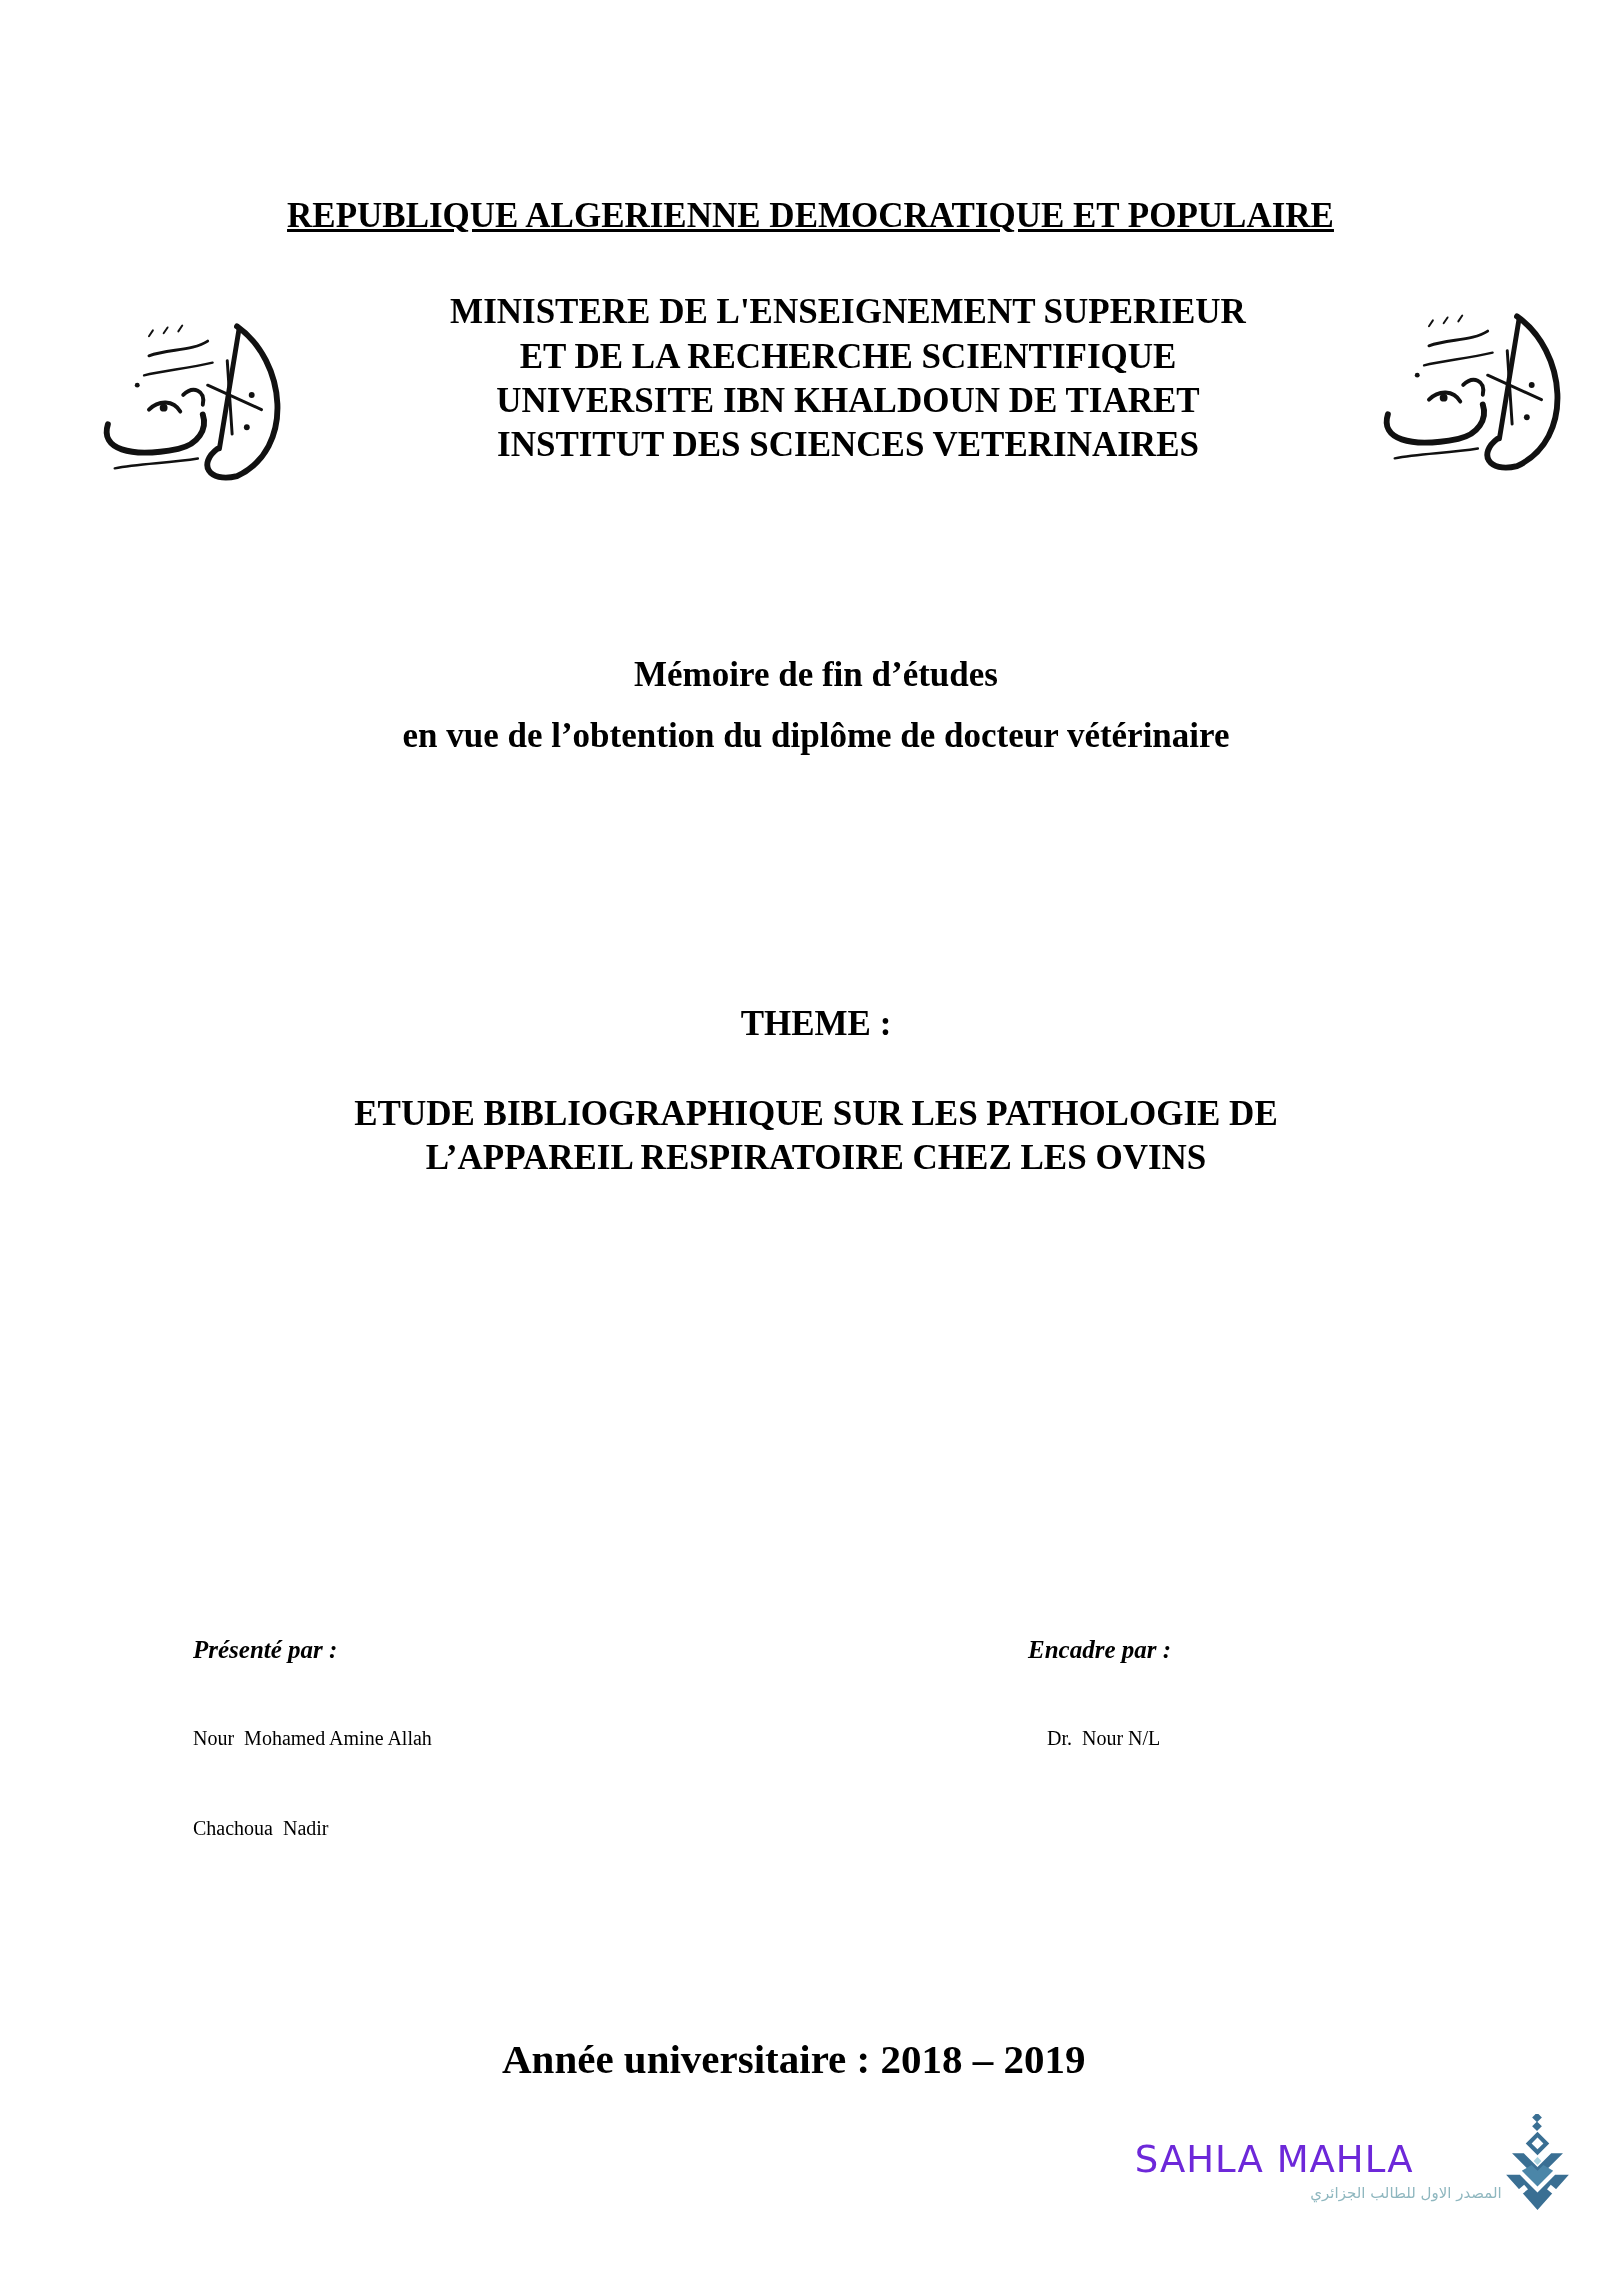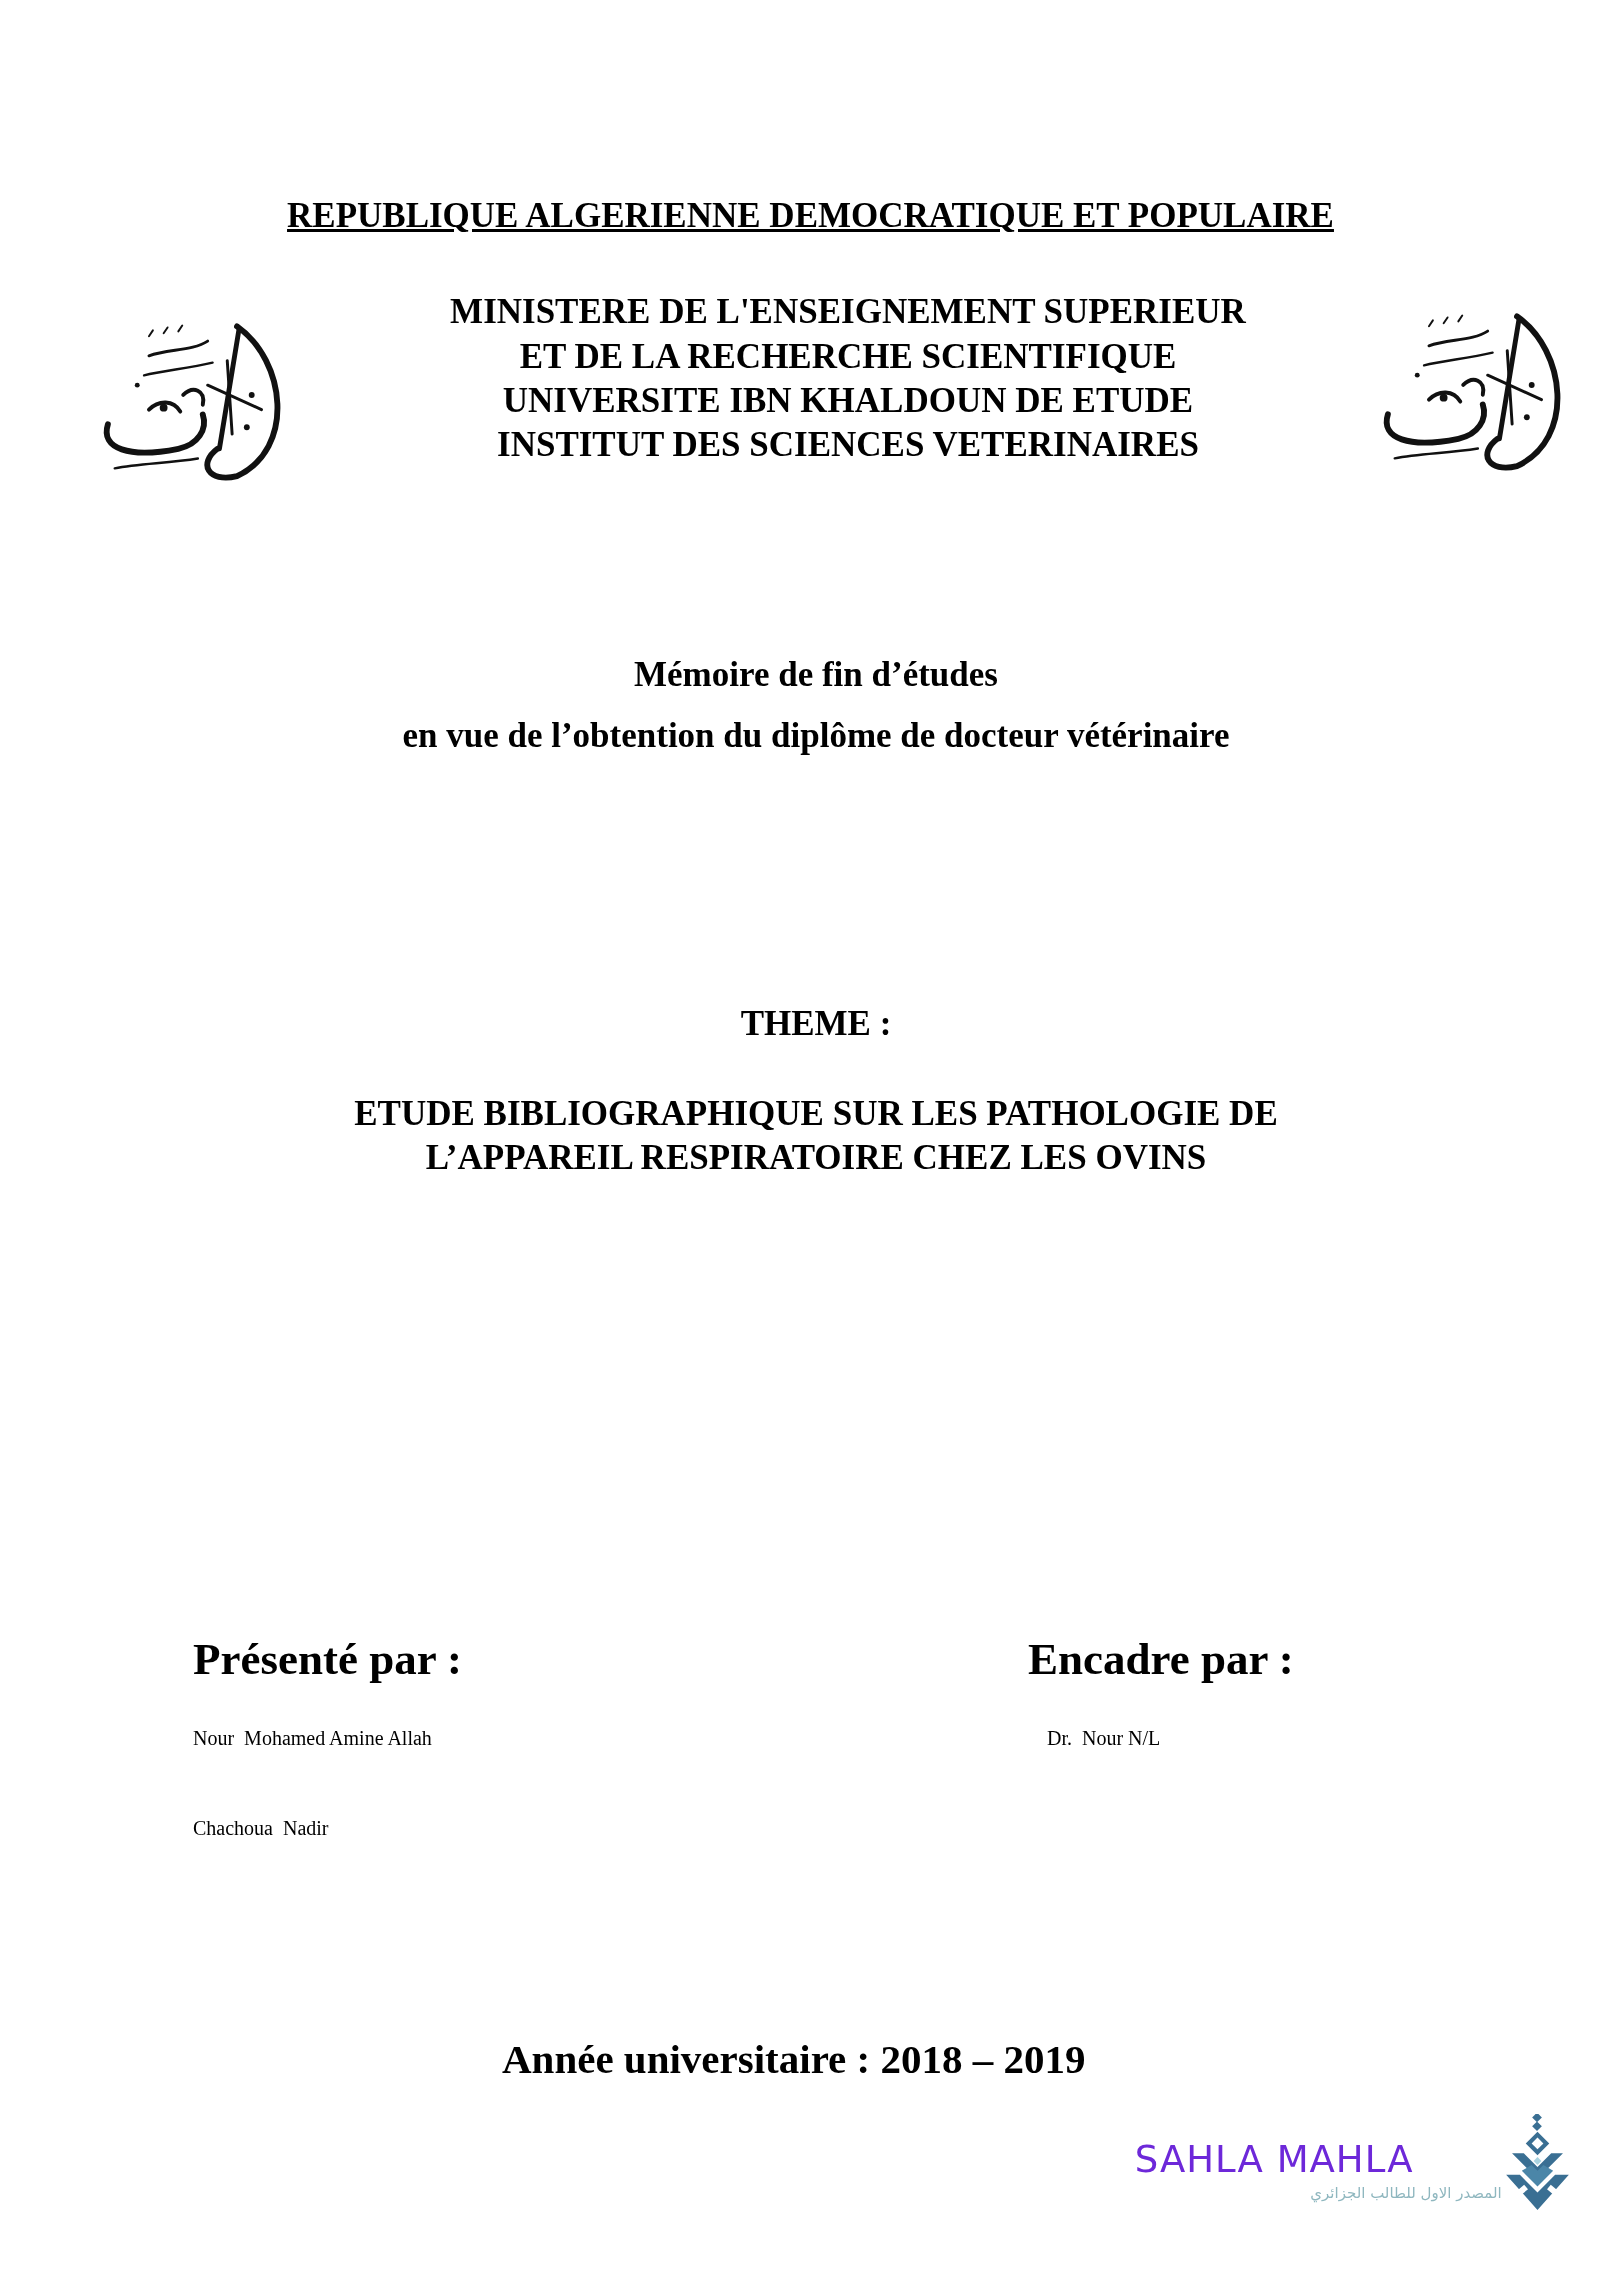--- a/index.html
+++ b/index.html
@@ -49,24 +49,25 @@
 
     
     #theme-label { top: 1006px; font-size: 35px; font-weight: bold; left: 0; width: 1632px; }
     .theme-title { font-size: 35px; font-weight: bold; left: 0; width: 1632px; }
     #title-1 { top: 1096px; }
     #title-2 { top: 1140px; }
 
     
     .label-bold {
       position: absolute;
-      font-size: 45px;
+      font-size: 25px;
       font-weight: bold;
       line-height: 1;
       white-space: nowrap;
+      font-style: italic;
     }
     .name {
       position: absolute;
       font-size: 20px;
       line-height: 1;
       white-space: pre;
     }
     #presented-label { left: 193px; top: 1637px; }
     #supervised-label { left: 1028px; top: 1637px; }
     #student-1 { left: 193px; top: 1728px; }
@@ -116,21 +117,21 @@
       height: 98px;
     }
   </style>
 </head>
 <body>
 
 <div id="republic" class="center-line">REPUBLIQUE ALGERIENNE DEMOCRATIQUE ET POPULAIRE</div>
 
 <div id="min-1" class="center-line ministry">MINISTERE DE L'ENSEIGNEMENT SUPERIEUR</div>
 <div id="min-2" class="center-line ministry">ET DE LA RECHERCHE SCIENTIFIQUE</div>
-<div id="min-3" class="center-line ministry">UNIVERSITE IBN KHALDOUN DE ETUDE</div>
+<div id="min-3" class="center-line ministry">UNIVERSITE IBN KHALDOUN DE TIARET</div>
 <div id="min-4" class="center-line ministry">INSTITUT DES SCIENCES VETERINAIRES</div>
 
 <div id="logo-left" class="logo">
   <svg width="206" height="181" viewBox="0 0 210 185">
     <g fill="none" stroke="#111" stroke-linecap="round">
       <path d="M150 25 C 200 60, 210 150, 150 178 C 120 185, 110 165, 130 150" stroke-width="6"></path>
       <path d="M152 28 L 132 150" stroke-width="5"></path>
       <path d="M60 55 C 80 48, 105 50, 120 40" stroke-width="3"></path>
       <path d="M55 75 C 75 70, 100 68, 125 62" stroke-width="2.5"></path>
       <path d="M18 125 C 10 150, 40 160, 90 150 C 110 146, 120 130, 115 115" stroke-width="6"></path>

